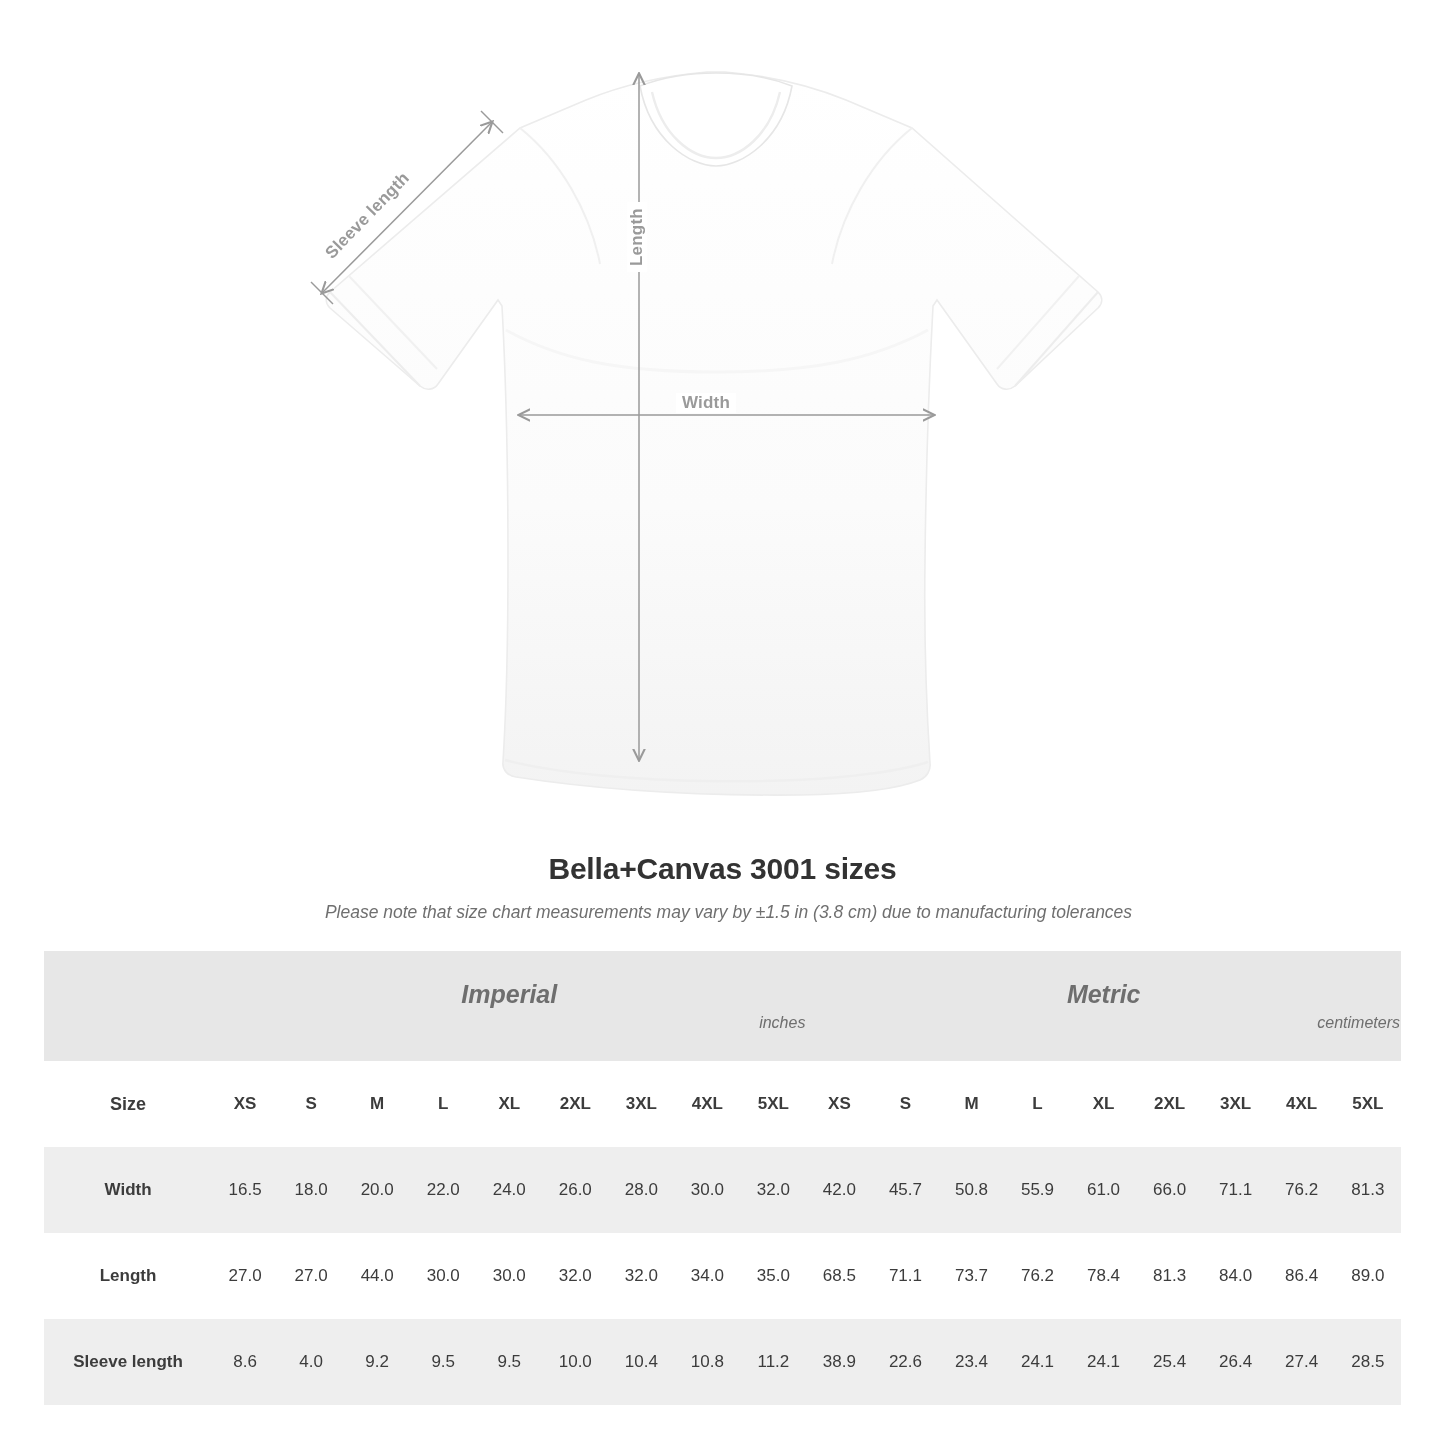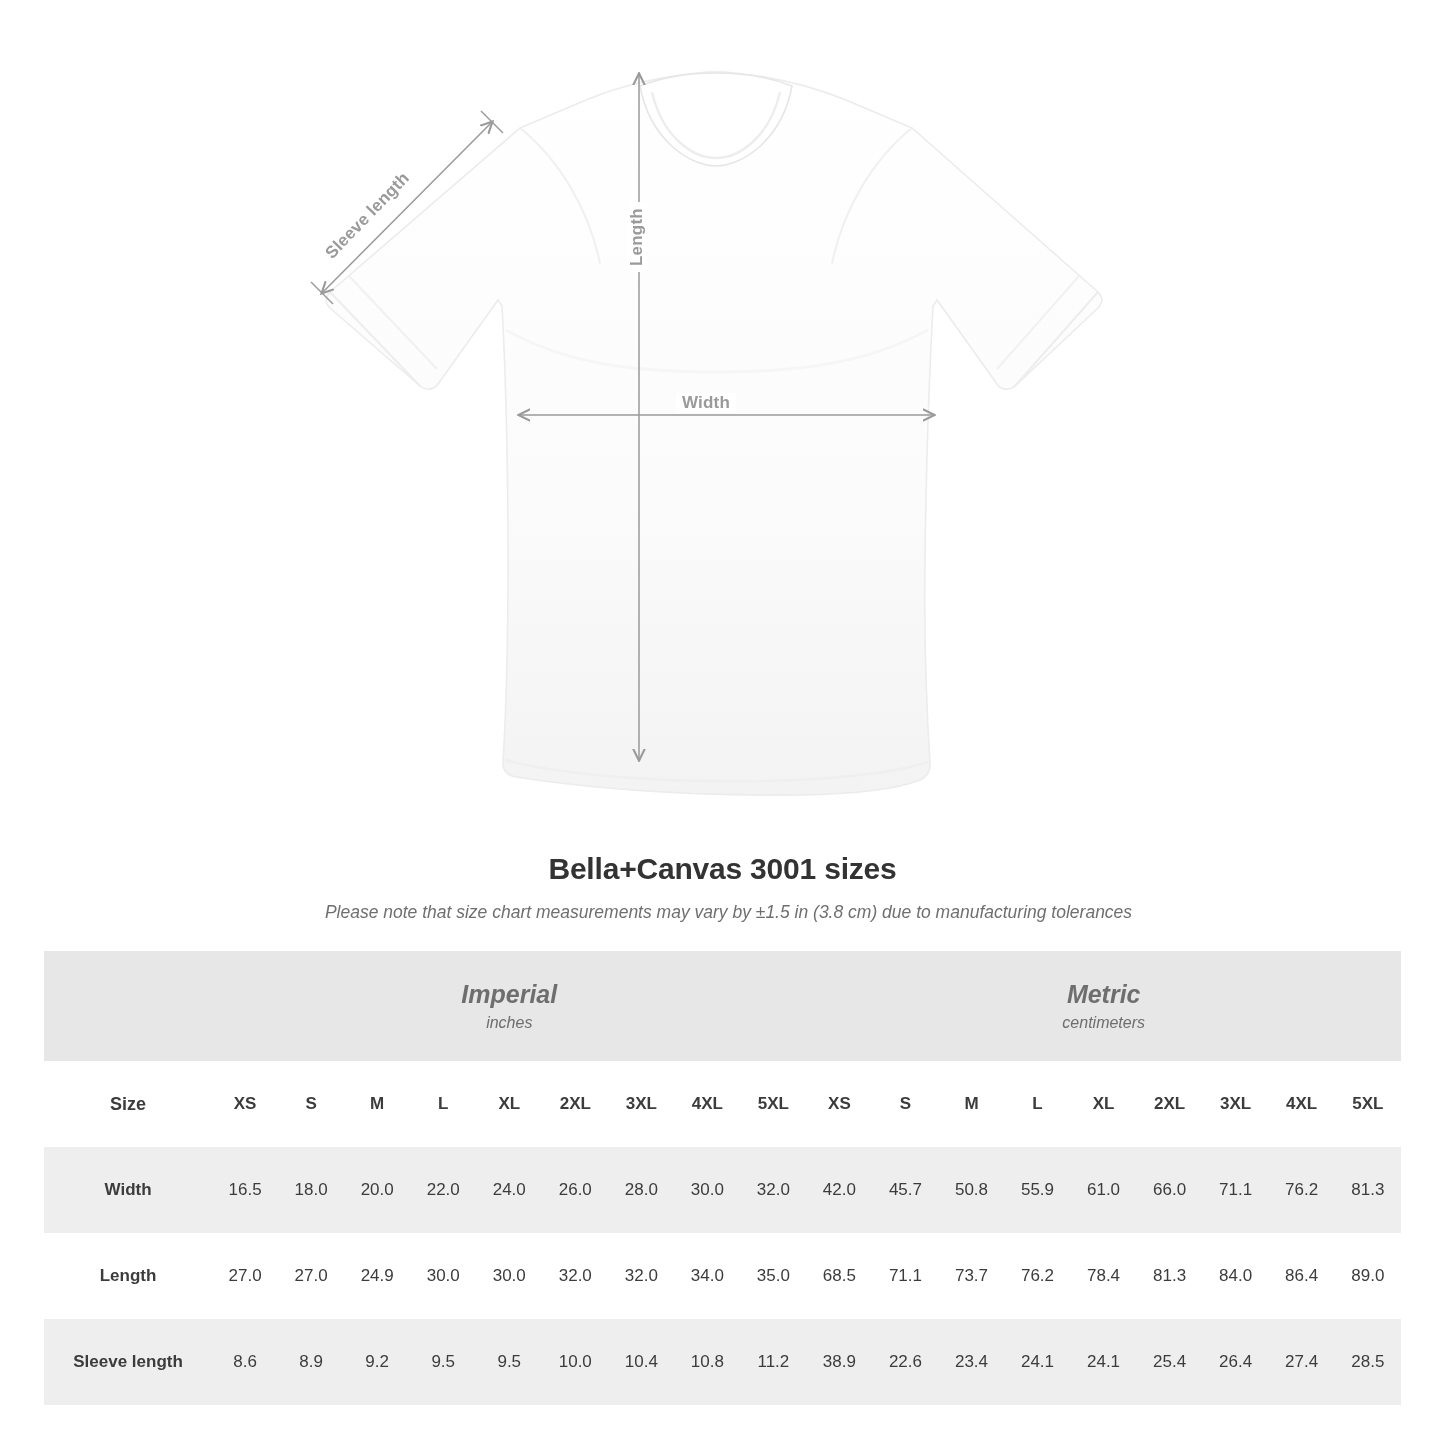--- a/index.html
+++ b/index.html
@@ -120,20 +120,21 @@
     font-style: italic;
     font-weight: bold;
     color: #6e6e6e;
     line-height: 1.15;
   }
   .unit-sub {
     font-size: 16px;
     font-style: italic;
     color: #6e6e6e;
     margin-top: 5px;
+    text-align: right;
   }
 
   .head-row td {
     height: 84px;
     font-weight: bold;
     font-size: 18px;
     color: #333333;
     background: #ffffff;
   }
   .head-row td.rowlabel {
@@ -321,42 +322,42 @@
           <td>66.0</td>
           <td>71.1</td>
           <td>76.2</td>
           <td>81.3</td>
         </tr>
 
         <tr class="data-row plain">
           <td class="rowlabel">Length</td>
           <td>27.0</td>
           <td>27.0</td>
-          <td>24.9</td>
+          <td>44.0</td>
           <td>30.0</td>
           <td>30.0</td>
           <td>32.0</td>
           <td>32.0</td>
           <td>34.0</td>
           <td>35.0</td>
           <td>68.5</td>
           <td>71.1</td>
           <td>73.7</td>
           <td>76.2</td>
           <td>78.4</td>
           <td>81.3</td>
           <td>84.0</td>
           <td>86.4</td>
           <td>89.0</td>
         </tr>
 
         <tr class="data-row alt">
           <td class="rowlabel">Sleeve length</td>
           <td>8.6</td>
-          <td>8.9</td>
+          <td>4.0</td>
           <td>9.2</td>
           <td>9.5</td>
           <td>9.5</td>
           <td>10.0</td>
           <td>10.4</td>
           <td>10.8</td>
           <td>11.2</td>
           <td>38.9</td>
           <td>22.6</td>
           <td>23.4</td>

